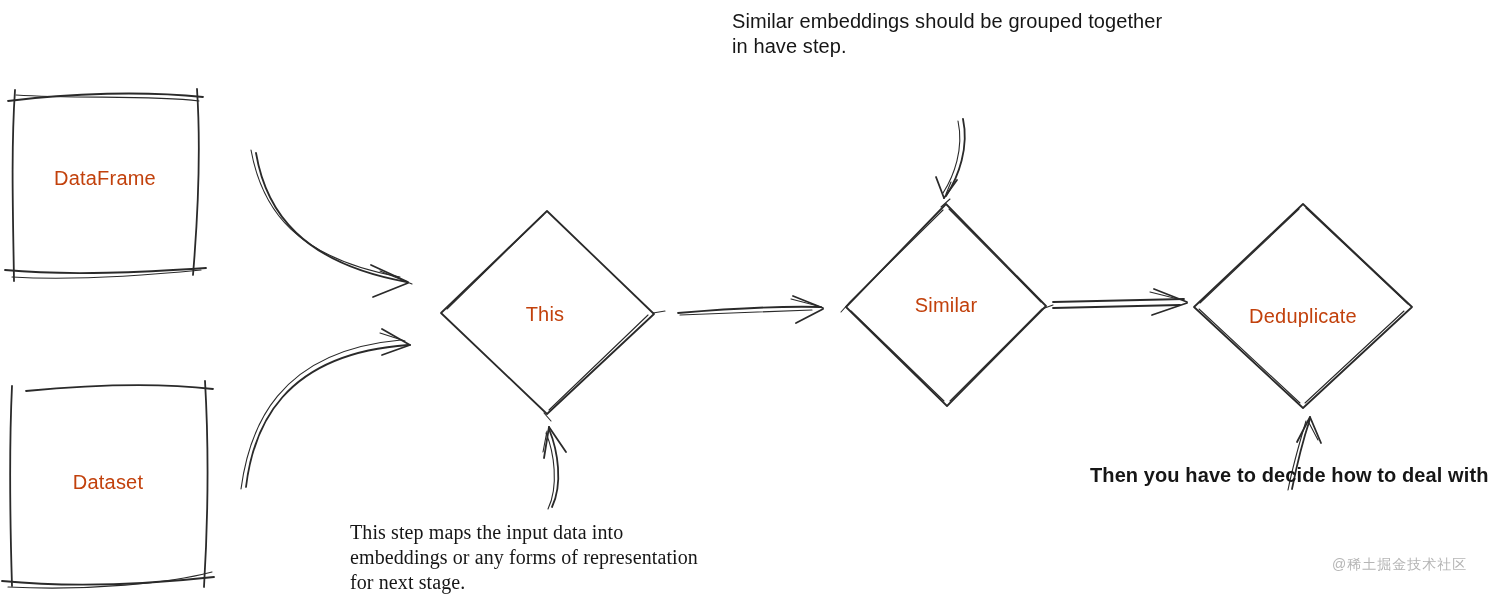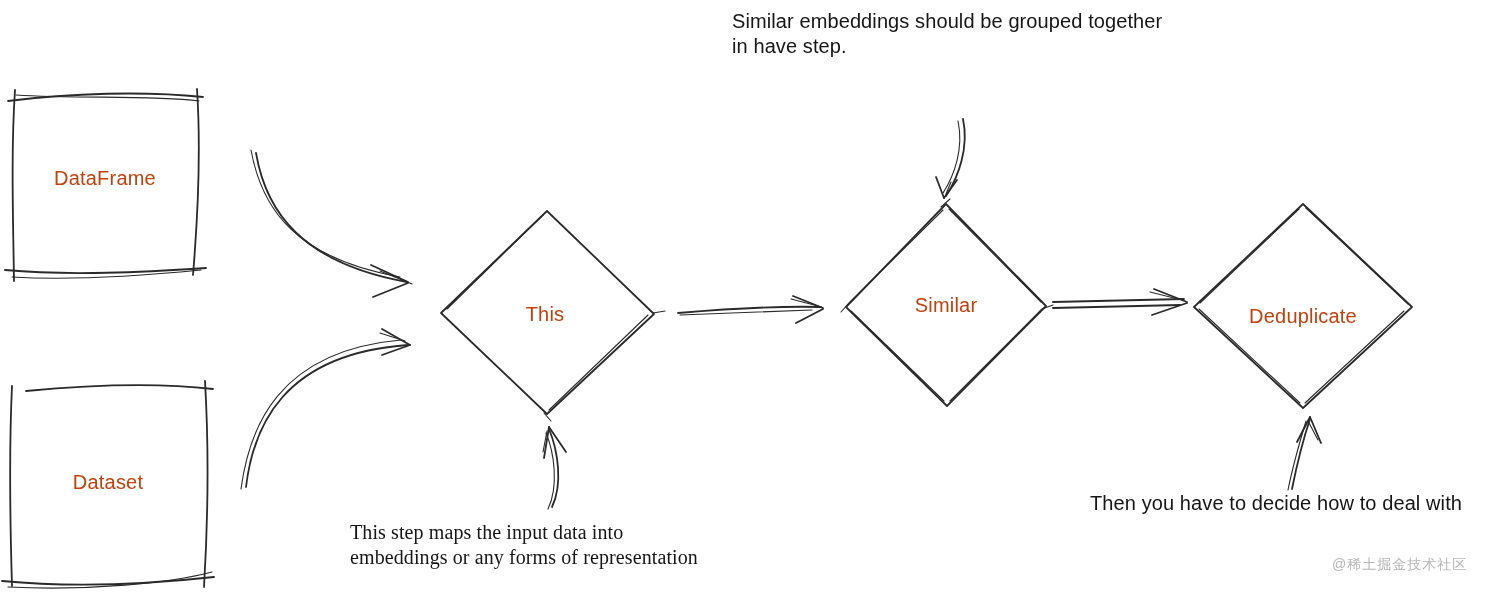--- a/index.html
+++ b/index.html
@@ -174,21 +174,22 @@
 
   <div class="note" style="left:732px; top:9px;">
     <div>Similar embeddings should be grouped together</div>
     <div>in have step.</div>
     <div class="para-gap"></div>
   </div>
 
   <div class="note" style="left:350px; top:520px;font-family:Liberation Serif, serif;">
     <div>This step maps the input data into</div>
     <div>embeddings or any forms of representation</div>
+    <div>for next stage.</div>
   </div>
 
-  <div class="note" style="left:1090px; top:491px;">
+  <div class="note" style="left:1090px; top:463px;font-weight:bold;">
     <div>Then you have to decide how to deal with</div>
   </div>
 
   <div class="watermark">@稀土掘金技术社区</div>
 
 </div>
 
 </body></html>

